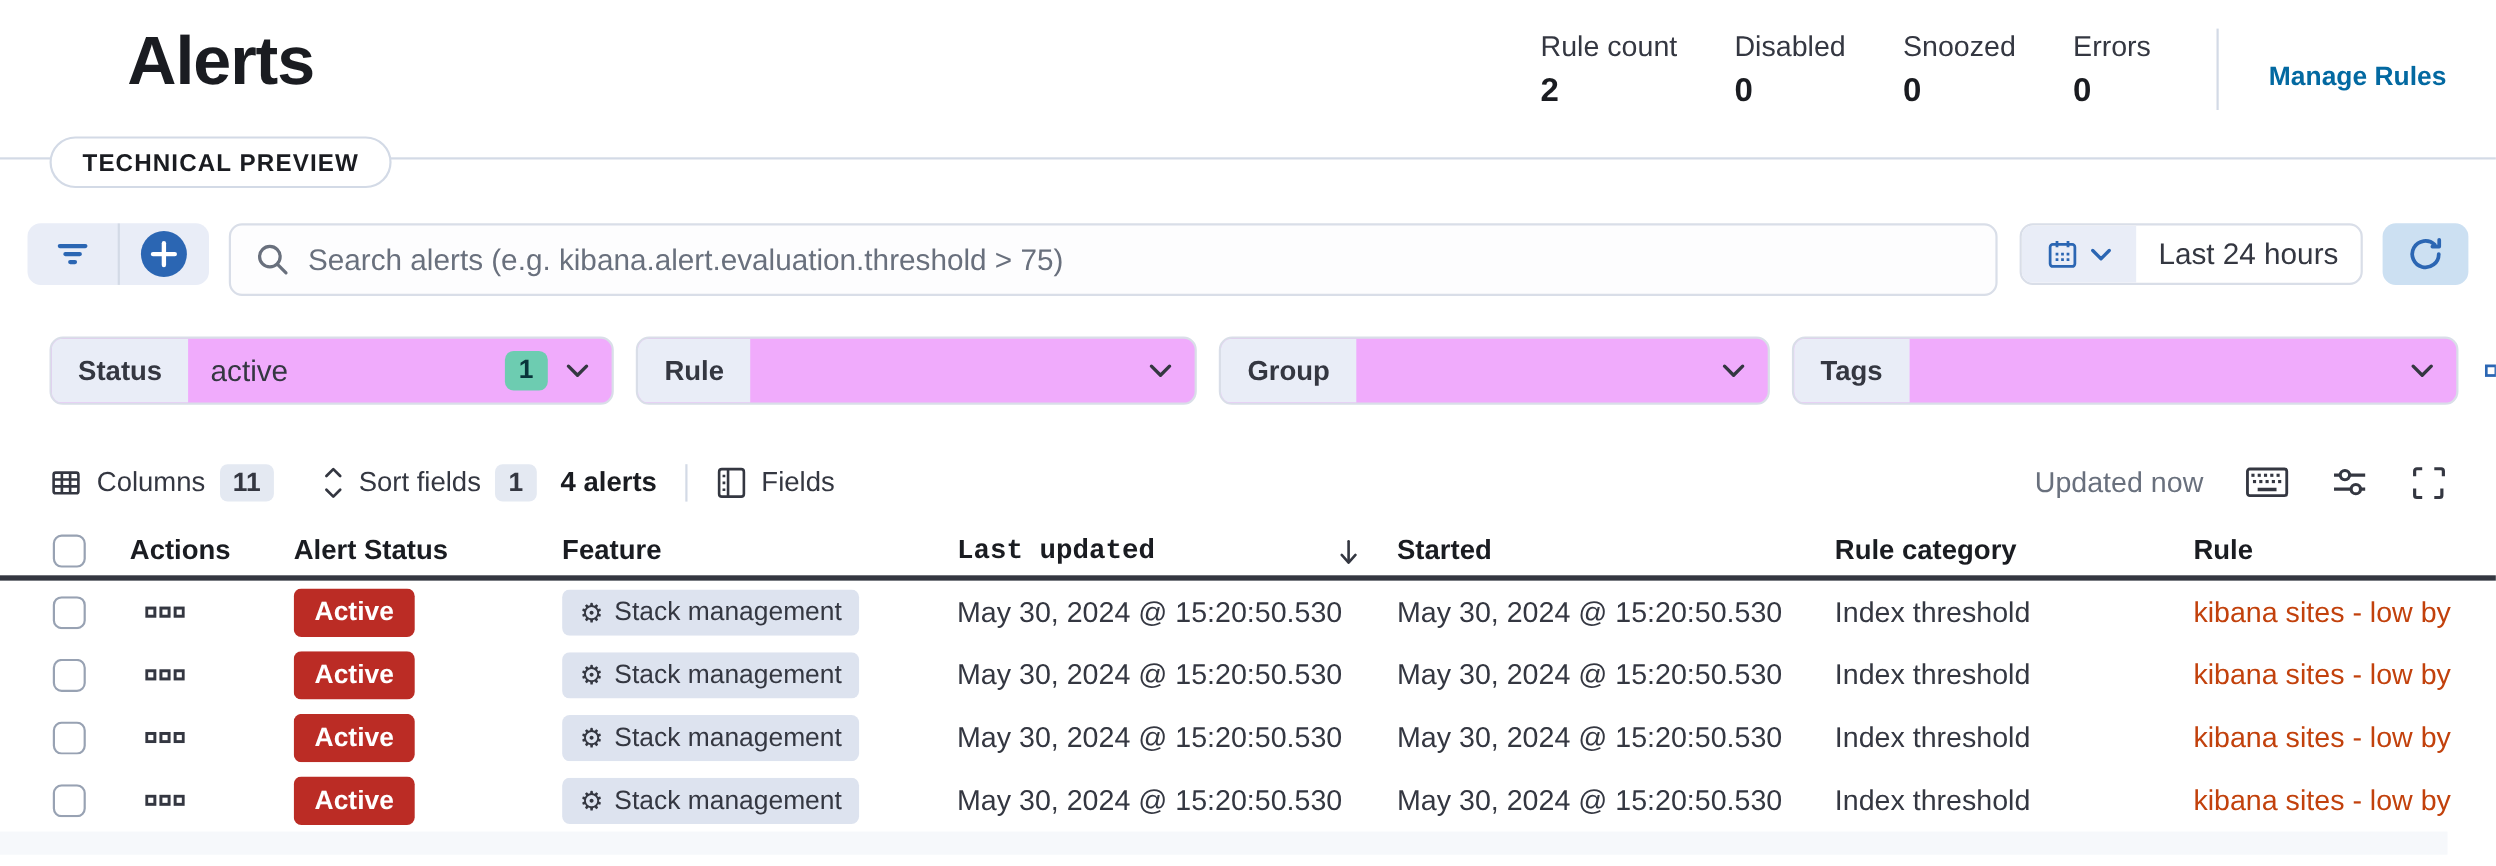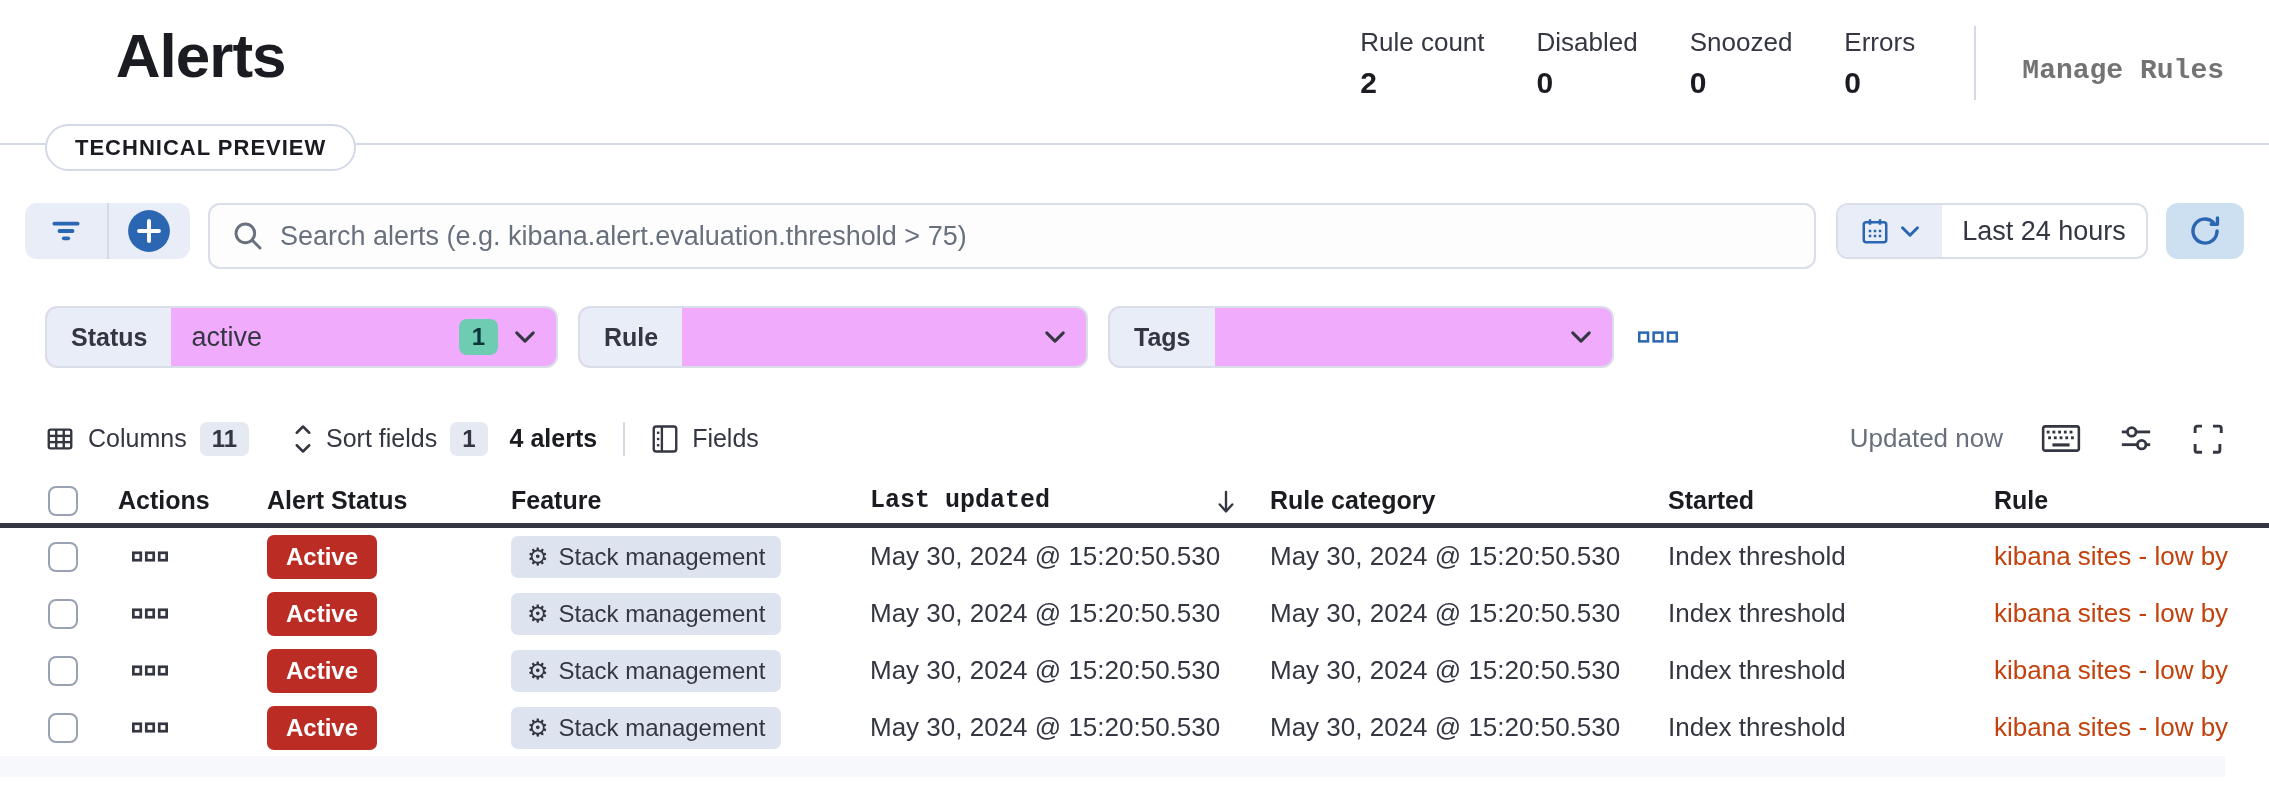--- a/index.html
+++ b/index.html
@@ -26,22 +26,22 @@
     font-size: 22px; font-weight: 700; letter-spacing: 1px; color: #1a1c21;
     background: #fff; white-space: nowrap;
   }
   .header-right { display: flex; align-items: center; padding-top: 4px; }
   .stats { display: flex; gap: 52px; }
   .stat { display: flex; flex-direction: column; gap: 8px; min-width: 96px; }
   .stat-label { font-size: 26px; color: #343741; white-space: nowrap; }
   .stat-value { font-size: 30px; font-weight: 700; color: #1a1c21; }
   .header-vdivider { width: 2px; height: 74px; background: #D3DAE6; margin: 0 46px 0 34px; }
   .manage-rules {
-    font-size: 28px; font-weight: 600; color: #737373; text-decoration: none;
-    cursor: pointer; white-space: nowrap; padding-top: 14px; font-family: Liberation Mono, monospace;
+    font-size: 24px; font-weight: 600; color: #0369a1; text-decoration: none;
+    cursor: pointer; white-space: nowrap; padding-top: 14px;
   }
 
   
   .search-row { margin-top: 58px; padding: 0 25px; display: flex; align-items: stretch; height: 56px; }
   .btn-group {
     width: 165px; background: #E9EDF7; border-radius: 12px;
     display: flex; align-items: stretch; overflow: hidden; flex: none;
   }
   .btn-group .grp-btn { flex: 1; display: flex; align-items: center; justify-content: center; cursor: pointer; background: transparent; border: none; }
   .grp-divider { width: 2px; background: #D3DAE6; }
@@ -90,21 +90,21 @@
   .fp-label {
     background: #E9EDF7; display: flex; align-items: center; padding: 0 24px;
     font-size: 25px; font-weight: 700; color: #343741; flex: none;
   }
   .fp-value { flex: 1; display: flex; align-items: center; padding: 0 20px; font-size: 27px; color: #343741; gap: 16px; }
   .fp-value .val-text { flex: 1; white-space: nowrap; overflow: hidden; }
   .count-badge {
     background: #6DCCB1; color: #09343a; font-size: 24px; font-weight: 700;
     border-radius: 8px; padding: 4px 13px; flex: none;
   }
-  .f-status { width: 513px; } .f-rule { width: 510px; } .f-group { width: 501px; } .f-tags { width: 506px; }
+  .f-status { width: 513px; } .f-rule { width: 510px; } .f-group { width: 501px; } .f-tags { width: 606px; }
   .more-filters { margin-left: 24px; background: none; border: none; cursor: pointer; display: flex; align-items: center; color: #2B66B3; }
 
   
   .toolbar { margin-top: 47px; padding: 0 45px; height: 47px; display: flex; align-items: center; }
   .tb-item { display: flex; align-items: center; gap: 13px; cursor: pointer; }
   .tb-item + .tb-item { margin-left: 44px; }
   .tb-label { font-size: 25px; color: #343741; white-space: nowrap; }
   .tb-badge { background: #E4E9F2; border-radius: 7px; padding: 3px 12px; font-size: 24px; font-weight: 600; color: #343741; }
   .tb-alerts { margin-left: 22px; font-size: 25px; font-weight: 700; color: #1a1c21; white-space: nowrap; }
   .tb-divider { width: 2px; height: 34px; background: #D3DAE6; margin: 0 26px; }
@@ -240,20 +240,29 @@
     <span class="fp-value">
       <span class="val-text">active</span>
       <span class="count-badge">1</span>
       <svg class="icon-dark" width="22" height="14" viewBox="0 0 16 10" fill="none" stroke="currentColor" stroke-width="2.2" stroke-linecap="round" stroke-linejoin="round">
           <path d="M2 2 L8 8 L14 2"></path>
         </svg>
     </span>
   </div>
   <div class="filter-pill f-rule">
     <span class="fp-label">Rule</span>
+    <span class="fp-value">
+      <span class="val-text"></span>
+      <svg class="icon-dark" width="22" height="14" viewBox="0 0 16 10" fill="none" stroke="currentColor" stroke-width="2.2" stroke-linecap="round" stroke-linejoin="round">
+          <path d="M2 2 L8 8 L14 2"></path>
+        </svg>
+    </span>
+  </div>
+  <div class="filter-pill f-group">
+    <span class="fp-label">Group</span>
     <span class="fp-value">
       <span class="val-text"></span>
       <svg class="icon-dark" width="22" height="14" viewBox="0 0 16 10" fill="none" stroke="currentColor" stroke-width="2.2" stroke-linecap="round" stroke-linejoin="round">
           <path d="M2 2 L8 8 L14 2"></path>
         </svg>
     </span>
   </div>
   <div class="filter-pill f-tags">
     <span class="fp-label">Tags</span>
     <span class="fp-value">
@@ -352,22 +361,22 @@
     <div class="hcell">Actions</div>
     <div class="hcell">Alert Status</div>
     <div class="hcell">Feature</div>
     <div class="hcell hcell-sort">
       <span>Last updated</span>
       <svg class="icon-dark" width="20" height="26" viewBox="0 0 16 20" fill="none" stroke="currentColor" stroke-width="1.9" stroke-linecap="round" stroke-linejoin="round">
         <line x1="8" y1="2" x2="8" y2="16.5"></line>
           <path d="M3 12 L8 17.5 L13 12"></path>
       </svg>
     </div>
+    <div class="hcell">Started</div>
     <div class="hcell">Rule category</div>
-    <div class="hcell">Started</div>
     <div class="hcell">Rule</div>
   </div>
 
   <div class="grid-row">
     <div class="cell">
         <div class="checkbox"></div>
       </div>
     <div class="cell">
         <button class="dots-btn">
           <svg width="36" height="11" viewBox="0 0 32 9" fill="none" stroke="currentColor" stroke-width="2.4">

